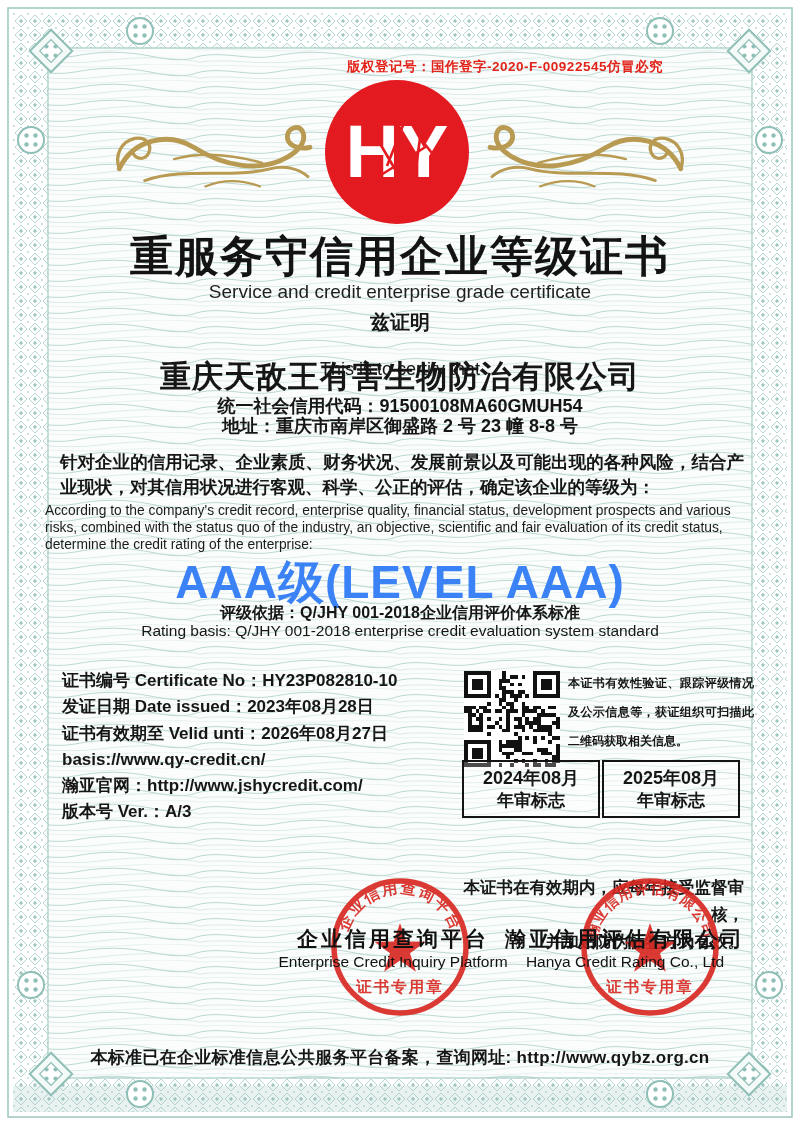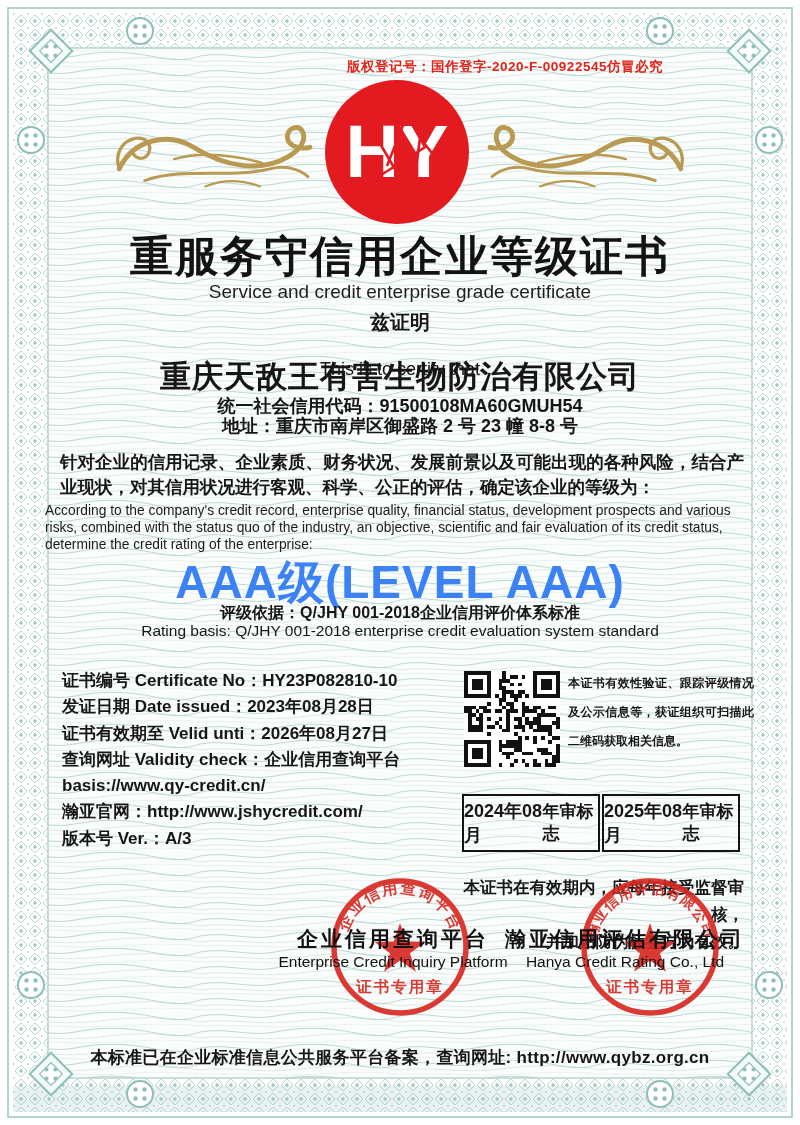--- a/index.html
+++ b/index.html
@@ -23,22 +23,22 @@
   .addr-line{top:414px;font-size:18px;font-weight:600;}
   .para-zh{left:60px;top:450px;width:684px;font-size:17.5px;line-height:25px;font-weight:600;text-align:justify;}
   .para-en{left:45px;top:502px;width:690px;font-size:13.8px;line-height:17px;font-weight:500;color:#1b1b1b;}
   .aaa{top:552px;font-size:46px;font-weight:800;color:#3b82f6;letter-spacing:1px;}
   .basis-zh{top:603px;font-size:16px;font-weight:600;}
   .basis-en{top:622px;font-size:15.5px;font-weight:500;}
   .details{left:62px;top:668px;width:400px;}
   .detail-row{font-size:17px;line-height:26.3px;font-weight:600;white-space:nowrap;}
   .qr-note{left:568px;top:669px;width:186px;font-size:12px;line-height:29px;font-weight:600;text-align:justify;}
   .qr-box{left:464px;top:671px;width:96px;height:96px;}
-  .annual-box{top:794px;width:134px;height:54px;border:2px solid #141414;
-              display:flex;flex-direction:row;align-items:center;justify-content:center;background:rgba(255,255,255,.25);}
+  .annual-box{top:760px;width:134px;height:54px;border:2px solid #141414;
+              display:flex;flex-direction:column;align-items:center;justify-content:center;background:rgba(255,255,255,.25);}
   .annual-box .d{font-size:18px;font-weight:700;line-height:24px;}
   .annual-box .l{font-size:17px;font-weight:600;line-height:22px;}
   .box1{left:462px;} .box2{left:602px;}
   .validity{left:450px;top:833px;width:294px;font-size:16.5px;line-height:27px;font-weight:600;text-align:right;margin-top:41px;}
   .stamp{top:872px;width:150px;height:150px;z-index:1;}
   .stamp.l{left:325px;} .stamp.r{left:575px;}
   .caption{top:925px;width:250px;text-align:center;z-index:3;}
   .caption.l{left:268px;} .caption.r{left:500px;}
   .caption .zh{font-size:21px;font-weight:700;letter-spacing:3px;color:#111;}
   .caption .en{font-size:15.5px;font-weight:400;margin-top:0;color:#111;}
@@ -141,21 +141,20 @@
   <div class="abs para-en">According to the company's credit record, enterprise quality, financial status, development prospects and various risks, combined with the status quo of the industry, an objective, scientific and fair evaluation of its credit status, determine the credit rating of the enterprise:</div>
 
   <div class="abs ctr aaa">AAA级(LEVEL AAA)</div>
   <div class="abs ctr basis-zh">评级依据：Q/JHY 001-2018企业信用评价体系标准</div>
   <div class="abs ctr basis-en">Rating basis: Q/JHY 001-2018 enterprise credit evaluation system standard</div>
 
   <div class="abs details">
     <div class="detail-row"><span>证书编号 Certificate No：</span><span>HY23P082810-10</span></div>
     <div class="detail-row"><span>发证日期 Date issued：</span><span>2023年08月28日</span></div>
     <div class="detail-row"><span>证书有效期至 Velid unti：</span><span>2026年08月27日</span></div>
-    <div class="detail-row"><span>查询网址 Validity check：</span><span>企业信用查询平台</span></div>
     <div class="detail-row"><span></span><span>basis://www.qy-credit.cn/</span></div>
     <div class="detail-row"><span>瀚亚官网：</span><span>http://www.jshycredit.com/</span></div>
     <div class="detail-row"><span>版本号 Ver.：</span><span>A/3</span></div>
   </div>
 
   <svg class="abs qr-box" viewBox="0 0 25 25" shape-rendering="crispEdges">
       <rect x="0" y="0" width="25" height="25" fill="#ffffff"></rect>
       <rect x="10" y="0" width="1" height="1" fill="#111"></rect>
       <rect x="10" y="1" width="1" height="1" fill="#111"></rect>
       <rect x="12" y="1" width="1" height="1" fill="#111"></rect>

